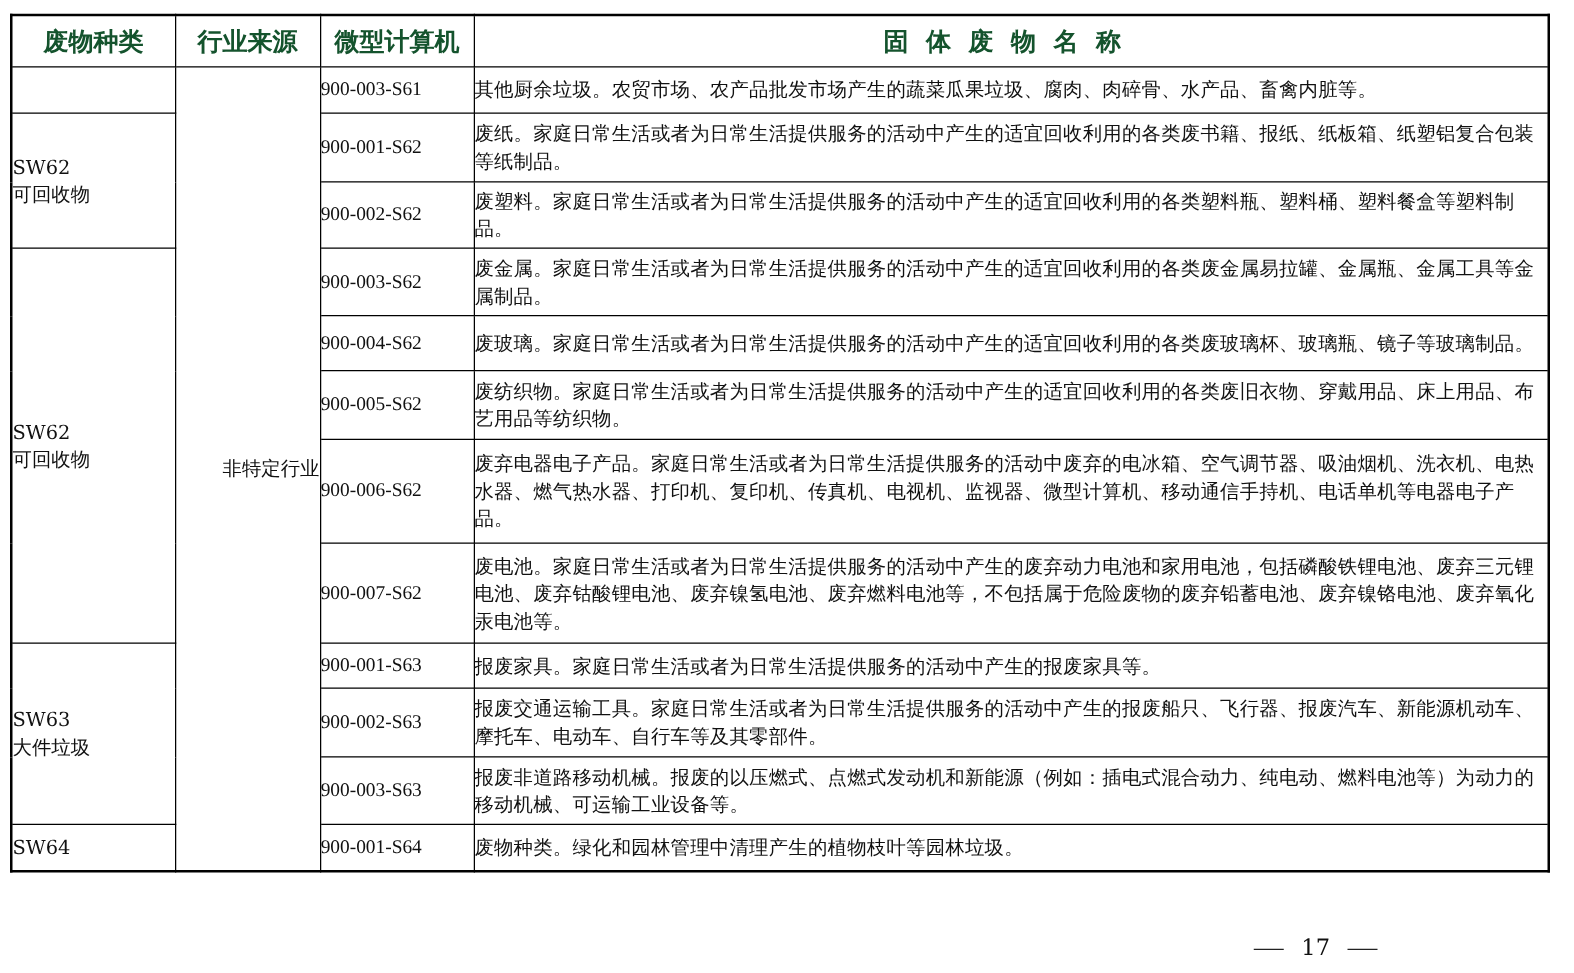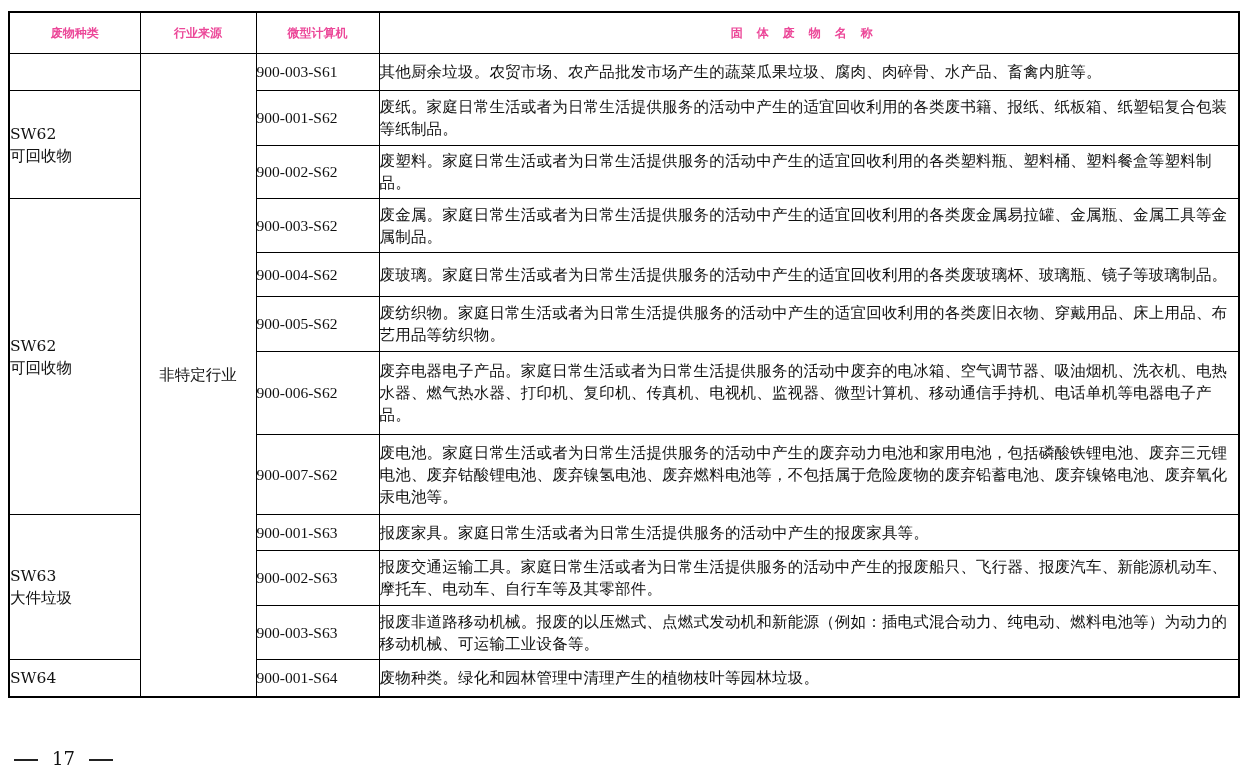--- a/index.html
+++ b/index.html
@@ -27,53 +27,53 @@
   table.waste td, table.waste th {
     border: 1px solid #000;
     padding: 0;
     font-size: 15.5px;
     line-height: 22px;
     vertical-align: middle;
   }
   table.waste th {
     font-family: "DejaVu Sans", "Liberation Sans", sans-serif;
     font-weight: bold;
-    font-size: 12px;
+    font-size: 20px;
     height: 40px;
     text-align: center;
-    color: #ec4899;
+    color: #14532d;
   }
   th.title-col {
     letter-spacing: 14px;
   }
   td.cat {
     text-align: left;
     line-height: 24px;
   }
   td.src {
-    text-align: center;
+    text-align: right;
     font-size: 16px;
     margin-left: 11px;
   }
   td.code {
     text-align: left;
     font-family: Liberation Serif, serif;
     font-size: 15.5px;
   }
   td.desc {
     text-align: left;
     padding: 3px 6px 3px 10px;
     letter-spacing: 0.2px;
   }
   .page-number {
     position: absolute;
-    left: 0;
+    left: 12px;
     width: 1104px;
     top: 748px;
-    text-align: left;
+    text-align: right;
     font-family: "DejaVu Serif", "Liberation Serif", serif;
     font-size: 18px;
     color: #111;
   }
   .page-number .dash {
     display: inline-block;
     width: 24px;
     height: 1.5px;
     background: #222;
     vertical-align: middle;

